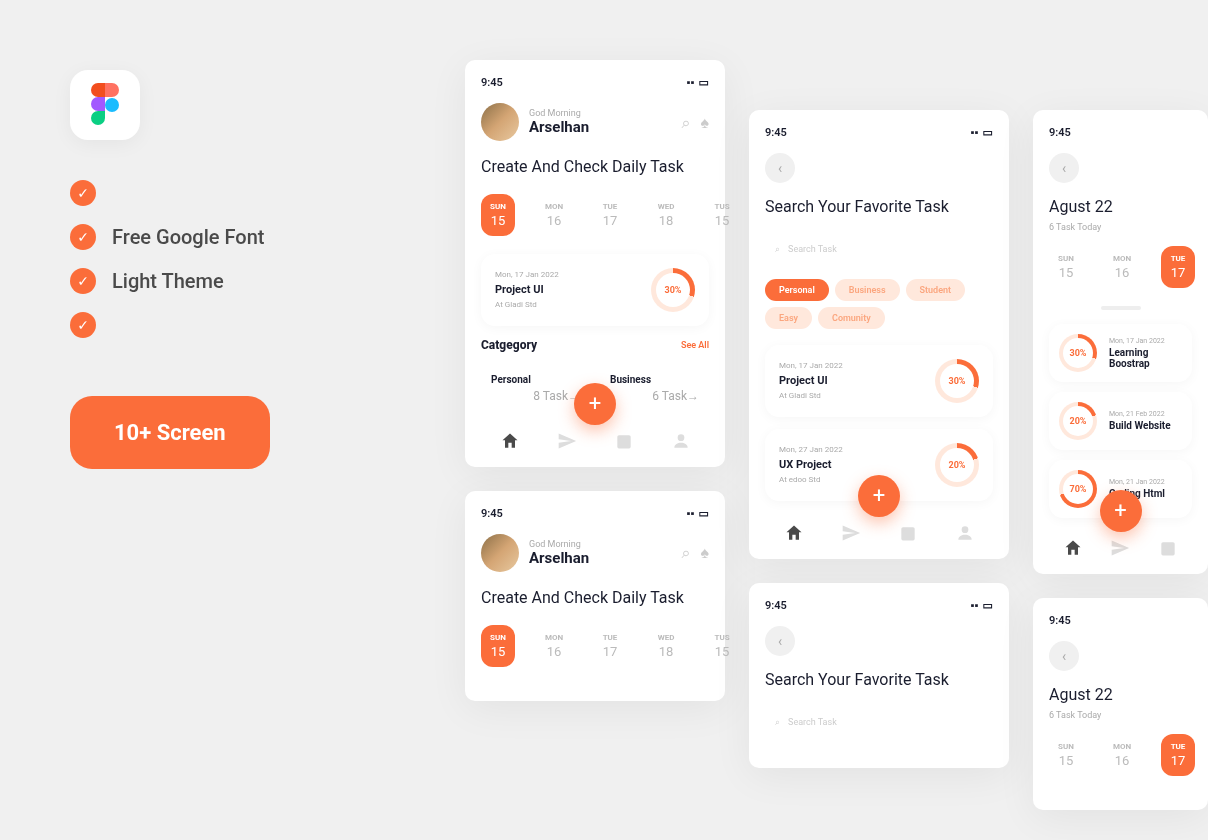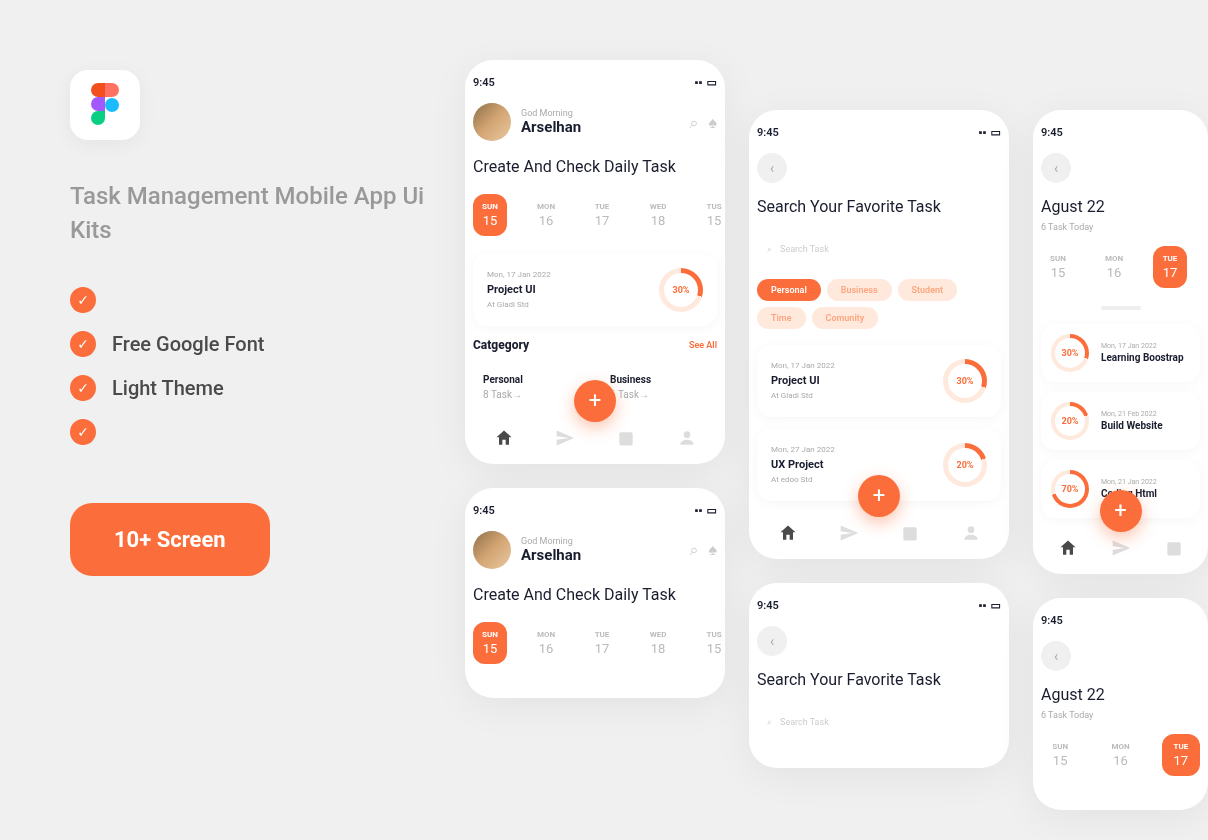--- a/index.html
+++ b/index.html
@@ -8,21 +8,21 @@
 .left{width:380px;padding-top:10px}
 .figma-icon{width:70px;height:70px;background:#fff;border-radius:18px;display:flex;align-items:center;justify-content:center;margin-bottom:40px;box-shadow:0 4px 20px rgba(0,0,0,0.05)}
 .title{font-size:44px;font-weight:800;color:#1a1d2e;line-height:1.25;margin-bottom:18px}
 .subtitle{font-size:24px;color:#999;line-height:1.4;margin-bottom:40px;font-weight:500}
 .feat{display:flex;align-items:center;gap:16px;margin-bottom:18px}
 .check{width:26px;height:26px;background:#fb6d3a;border-radius:50%;display:flex;align-items:center;justify-content:center;color:#fff;font-size:14px;flex-shrink:0}
 .feat span{font-size:20px;color:#4a4a4a;font-weight:500}
 .cta{margin-top:40px;background:#fb6d3a;color:#fff;border:none;padding:24px 44px;border-radius:22px;font-size:22px;font-weight:700;cursor:pointer}
 .phones{display:flex;gap:24px;align-items:flex-start}
 .col{display:flex;flex-direction:column;gap:24px}
-.phone{width:260px;background:#fff;border-radius:28px;padding:16px 8px;box-shadow:0 8px 40px rgba(0,0,0,0.06);position:relative}
+.phone{width:260px;background:#fff;border-radius:10px;padding:16px 16px;box-shadow:0 8px 40px rgba(0,0,0,0.06);position:relative}
 .phone.narrow{width:175px;overflow:hidden}
 .status{display:flex;justify-content:space-between;align-items:center;font-size:11px;font-weight:600;color:#1a1d2e;margin-bottom:14px}
 .status-r{display:flex;gap:4px;align-items:center}
 .profile{display:flex;align-items:center;gap:10px;margin-bottom:16px}
 .avatar{width:38px;height:38px;border-radius:50%;background:linear-gradient(135deg,#8b6f47 0%,#d4a574 50%,#e8c9a0 100%);flex-shrink:0}
 .greet{font-size:9px;color:#aaa}
 .uname{font-size:15px;font-weight:700;color:#1a1d2e}
 .hicons{display:flex;gap:10px;margin-left:auto;color:#ccc}
 .h2{font-size:16px;font-weight:400;color:#1a1d2e;line-height:1.3;margin-bottom:16px}
 .days{display:flex;gap:22px;margin-bottom:18px}
@@ -38,21 +38,21 @@
 .ring{width:44px;height:44px;border-radius:50%;position:relative;display:flex;align-items:center;justify-content:center;font-size:9px;font-weight:700;color:#fb6d3a;flex-shrink:0}
 .ring::before{content:'';position:absolute;inset:0;border-radius:50%;background:conic-gradient(#fb6d3a var(--p),#ffe8dc var(--p))}
 .ring::after{content:'';position:absolute;inset:5px;background:#fff;border-radius:50%}
 .ring span{position:relative;z-index:1}
 .cat-h{display:flex;justify-content:space-between;align-items:center;margin-bottom:12px}
 .cat-t{font-size:12px;font-weight:800;color:#1a1d2e}
 .see{font-size:9px;color:#fb6d3a;font-weight:600}
 .cats{display:flex;gap:10px}
 .cat{flex:1;padding:10px}
 .cat-n{font-size:10px;font-weight:700;color:#1a1d2e;margin-bottom:4px}
-.cat-c{font-size:10px;color:#aaa;display:flex;justify-content:flex-start;align-items:center}
+.cat-c{font-size:12px;color:#aaa;display:flex;justify-content:flex-end;align-items:center}
 .fab{position:absolute;bottom:42px;left:50%;transform:translateX(-50%);width:42px;height:42px;background:#fb6d3a;border-radius:50%;display:flex;align-items:center;justify-content:center;color:#fff;font-size:22px;box-shadow:0 6px 16px rgba(251,109,58,0.4)}
 .nav{display:flex;justify-content:space-around;padding:10px 0 0;margin-top:8px}
 .nav-i{width:20px;height:20px;color:#ddd}
 .nav-i.active{color:#4a4a4a}
 .back{width:30px;height:30px;background:#f0f0f0;border-radius:50%;display:flex;align-items:center;justify-content:center;color:#aaa;margin-bottom:14px;font-size:14px}
 .search{display:flex;align-items:center;gap:8px;padding:10px;color:#ccc;font-size:9px;margin-bottom:14px}
 .chips{display:flex;flex-wrap:wrap;gap:6px;margin-bottom:16px}
 .chip{padding:6px 14px;border-radius:14px;font-size:9px;background:#ffe8dc;color:#fba67f;font-weight:600}
 .chip.active{background:#fb6d3a;color:#fff}
 .sub2{font-size:9px;color:#aaa;margin-bottom:14px}
@@ -71,21 +71,20 @@
 <div class="left">
 <div class="figma-icon">
 <svg width="30" height="44" viewBox="0 0 30 44">
           <circle cx="22" cy="22" r="7" fill="#1abcfe"></circle>
           <path d="M8 0h7v14H8a7 7 0 110-14z" fill="#f24e1e"></path>
           <path d="M15 0h7a7 7 0 110 14h-7V0z" fill="#ff7262"></path>
           <path d="M8 14h7v14H8a7 7 0 110-14z" fill="#a259ff"></path>
           <path d="M8 28h7v7a7 7 0 11-7-7z" fill="#0acf83"></path>
         </svg>
 </div>
-<p class="subtitle">Task Management Mobile App Ui Kits</p>
 <div class="feat">
         <div class="check">✓</div>
       </div>
 <div class="feat">
         <div class="check">✓</div>
         <span>Free Google Font</span>
       </div>
 <div class="feat">
         <div class="check">✓</div>
         <span>Light Theme</span>
@@ -247,21 +246,21 @@
 <div class="back">‹</div>
 <h2 class="h2">Search Your Favorite Task</h2>
 <div class="search">
             <span>⌕</span>
             <span>Search Task</span>
           </div>
 <div class="chips">
 <div class="chip active">Personal</div>
 <div class="chip">Business</div>
 <div class="chip">Student</div>
-<div class="chip">Time</div>
+<div class="chip">Easy</div>
 <div class="chip">Comunity</div>
 </div>
 <div class="card">
             <div class="card-l">
               <div class="date">Mon, 17 Jan 2022</div>
               <div class="name">Project UI</div>
               <div class="loc">At Gladi Std</div>
             </div>
             <div class="ring" style="--p:108deg">
               <span>30%</span>

